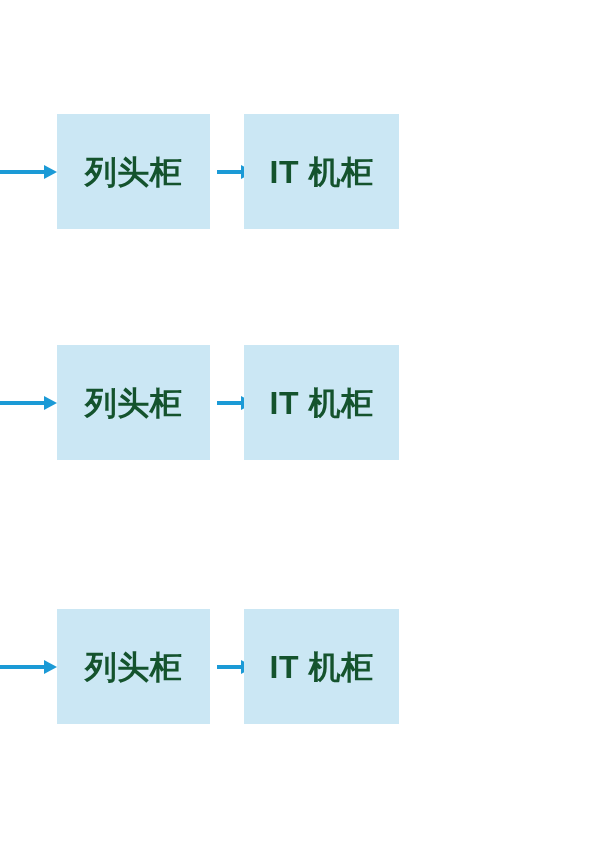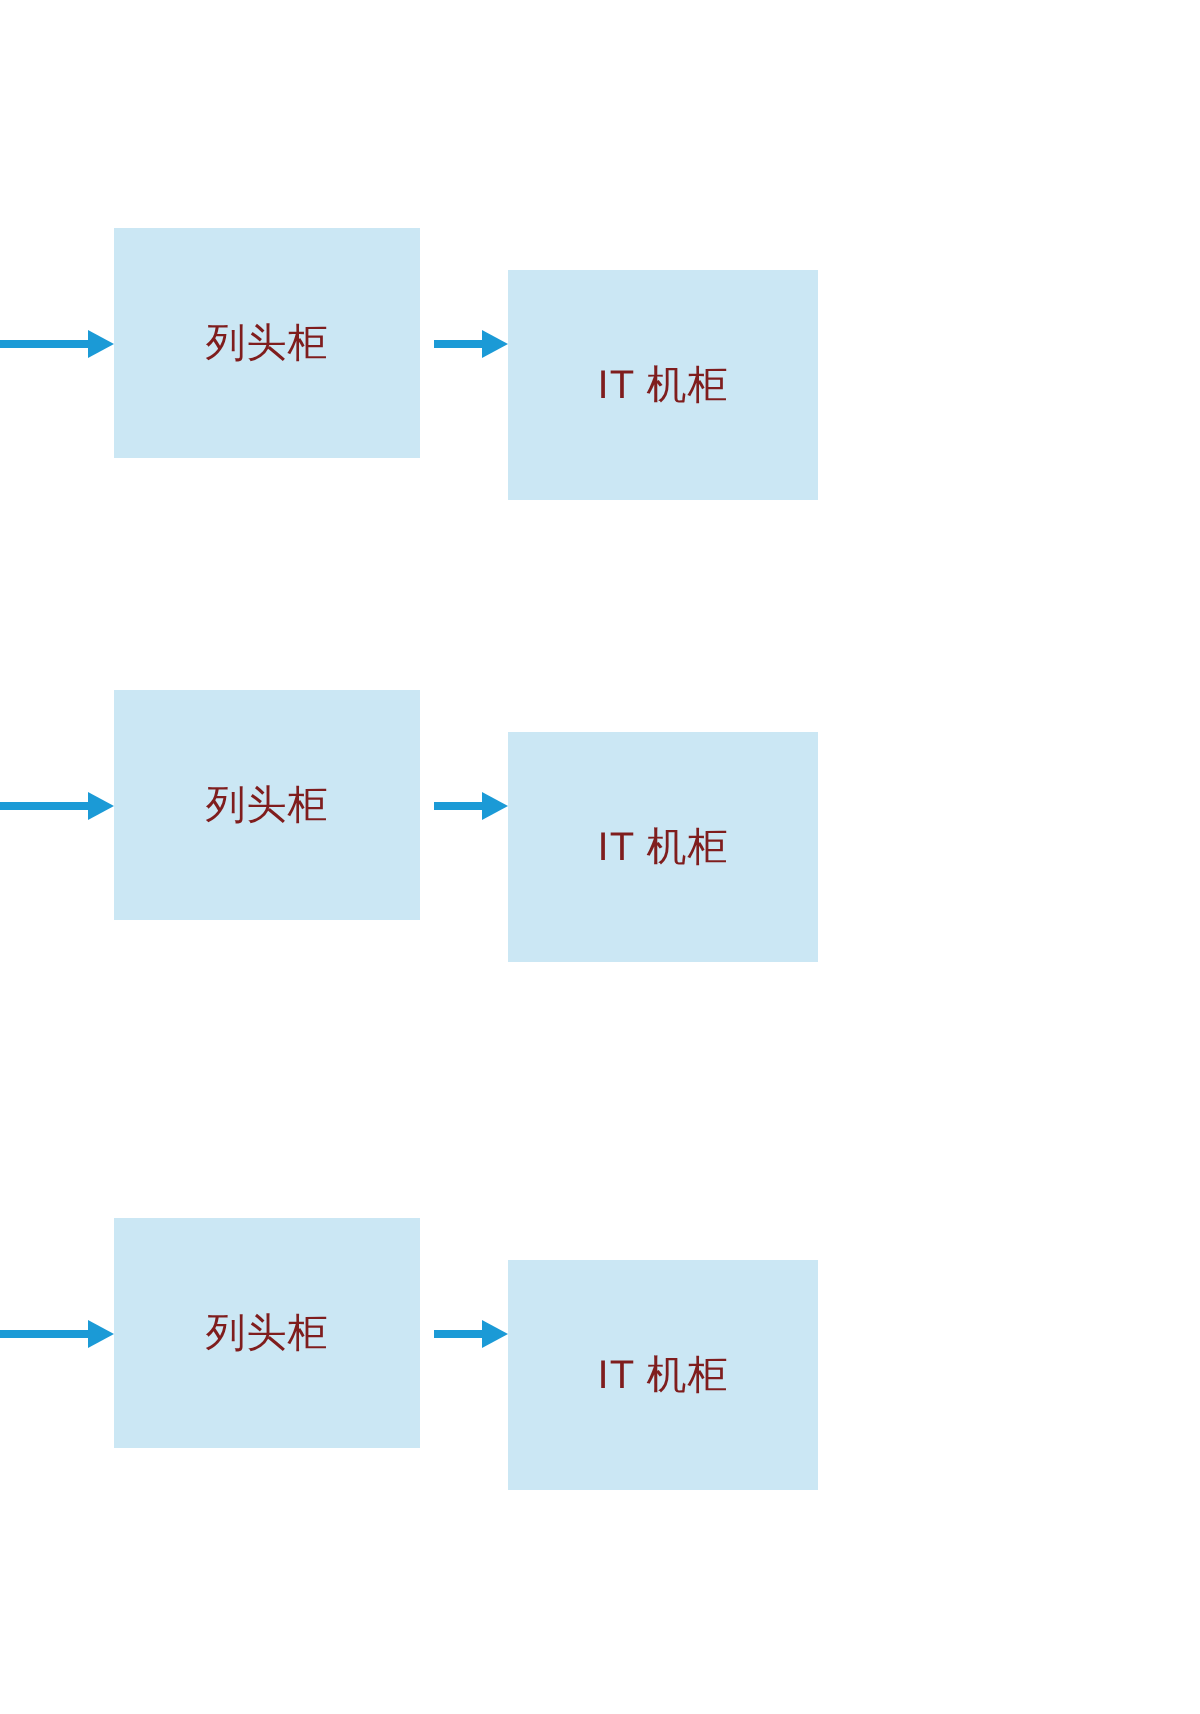--- a/index.html
+++ b/index.html
@@ -57,31 +57,30 @@
     display: flex;
     align-items: center;
     justify-content: center;
     box-sizing: border-box;
   }
   .node-box.primary {
     left: 57px;
     width: 153px;
   }
   .node-box.secondary {
-    left: 254px;
+    left: 244px;
     width: 155px;
-    margin-top: 21px;
   }
   .node-label {
-    color: #7f1d1d;
-    font-size: 20px;
+    color: #14532d;
+    font-size: 32px;
     line-height: 1;
     letter-spacing: 0.5px;
     white-space: nowrap;
-    font-weight: 400;
+    font-weight: 700;
   }
 
   
   .link-arrow {
     position: absolute;
     left: 217px;
     top: 50%;
     transform: translateY(-50%);
     width: 37px;
     height: 20px;

